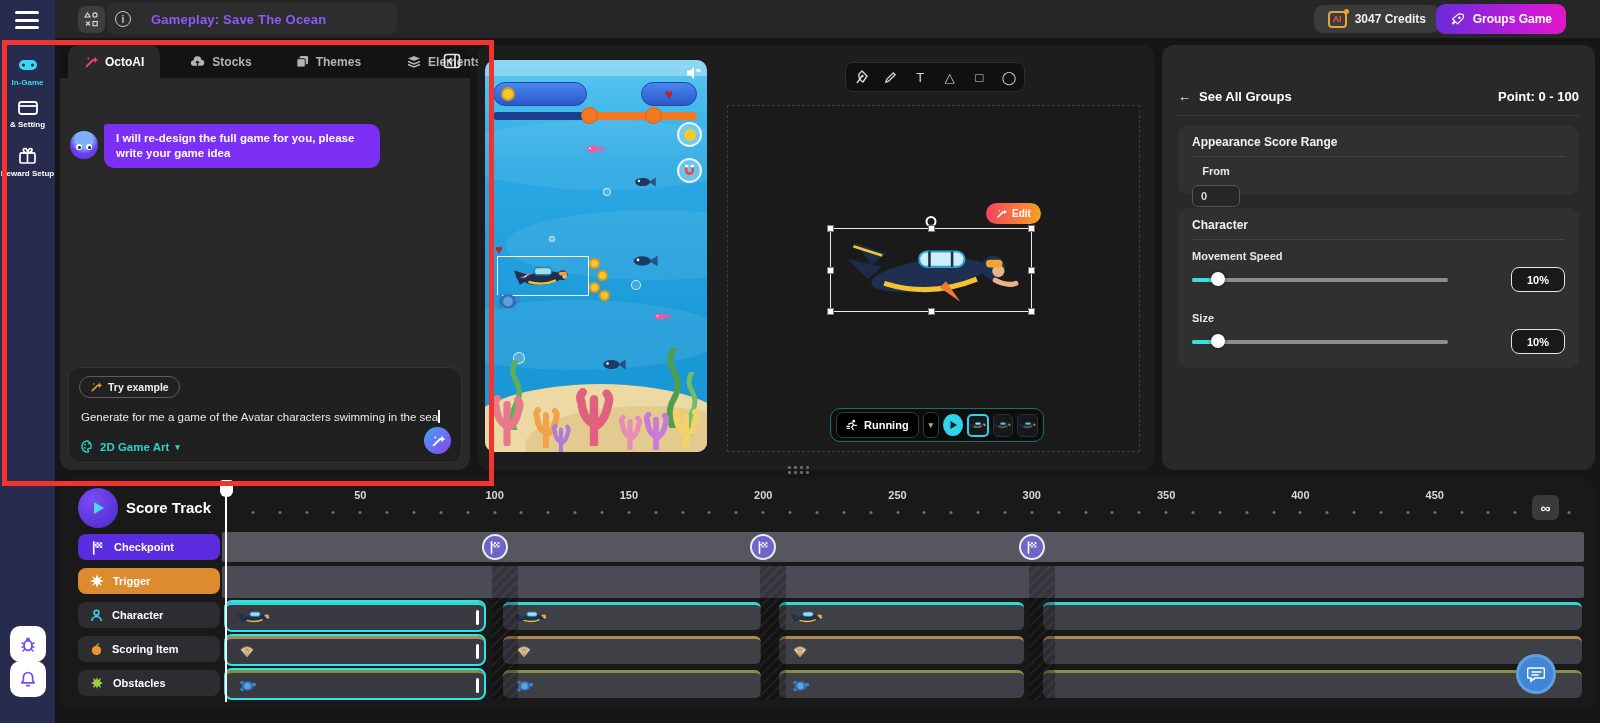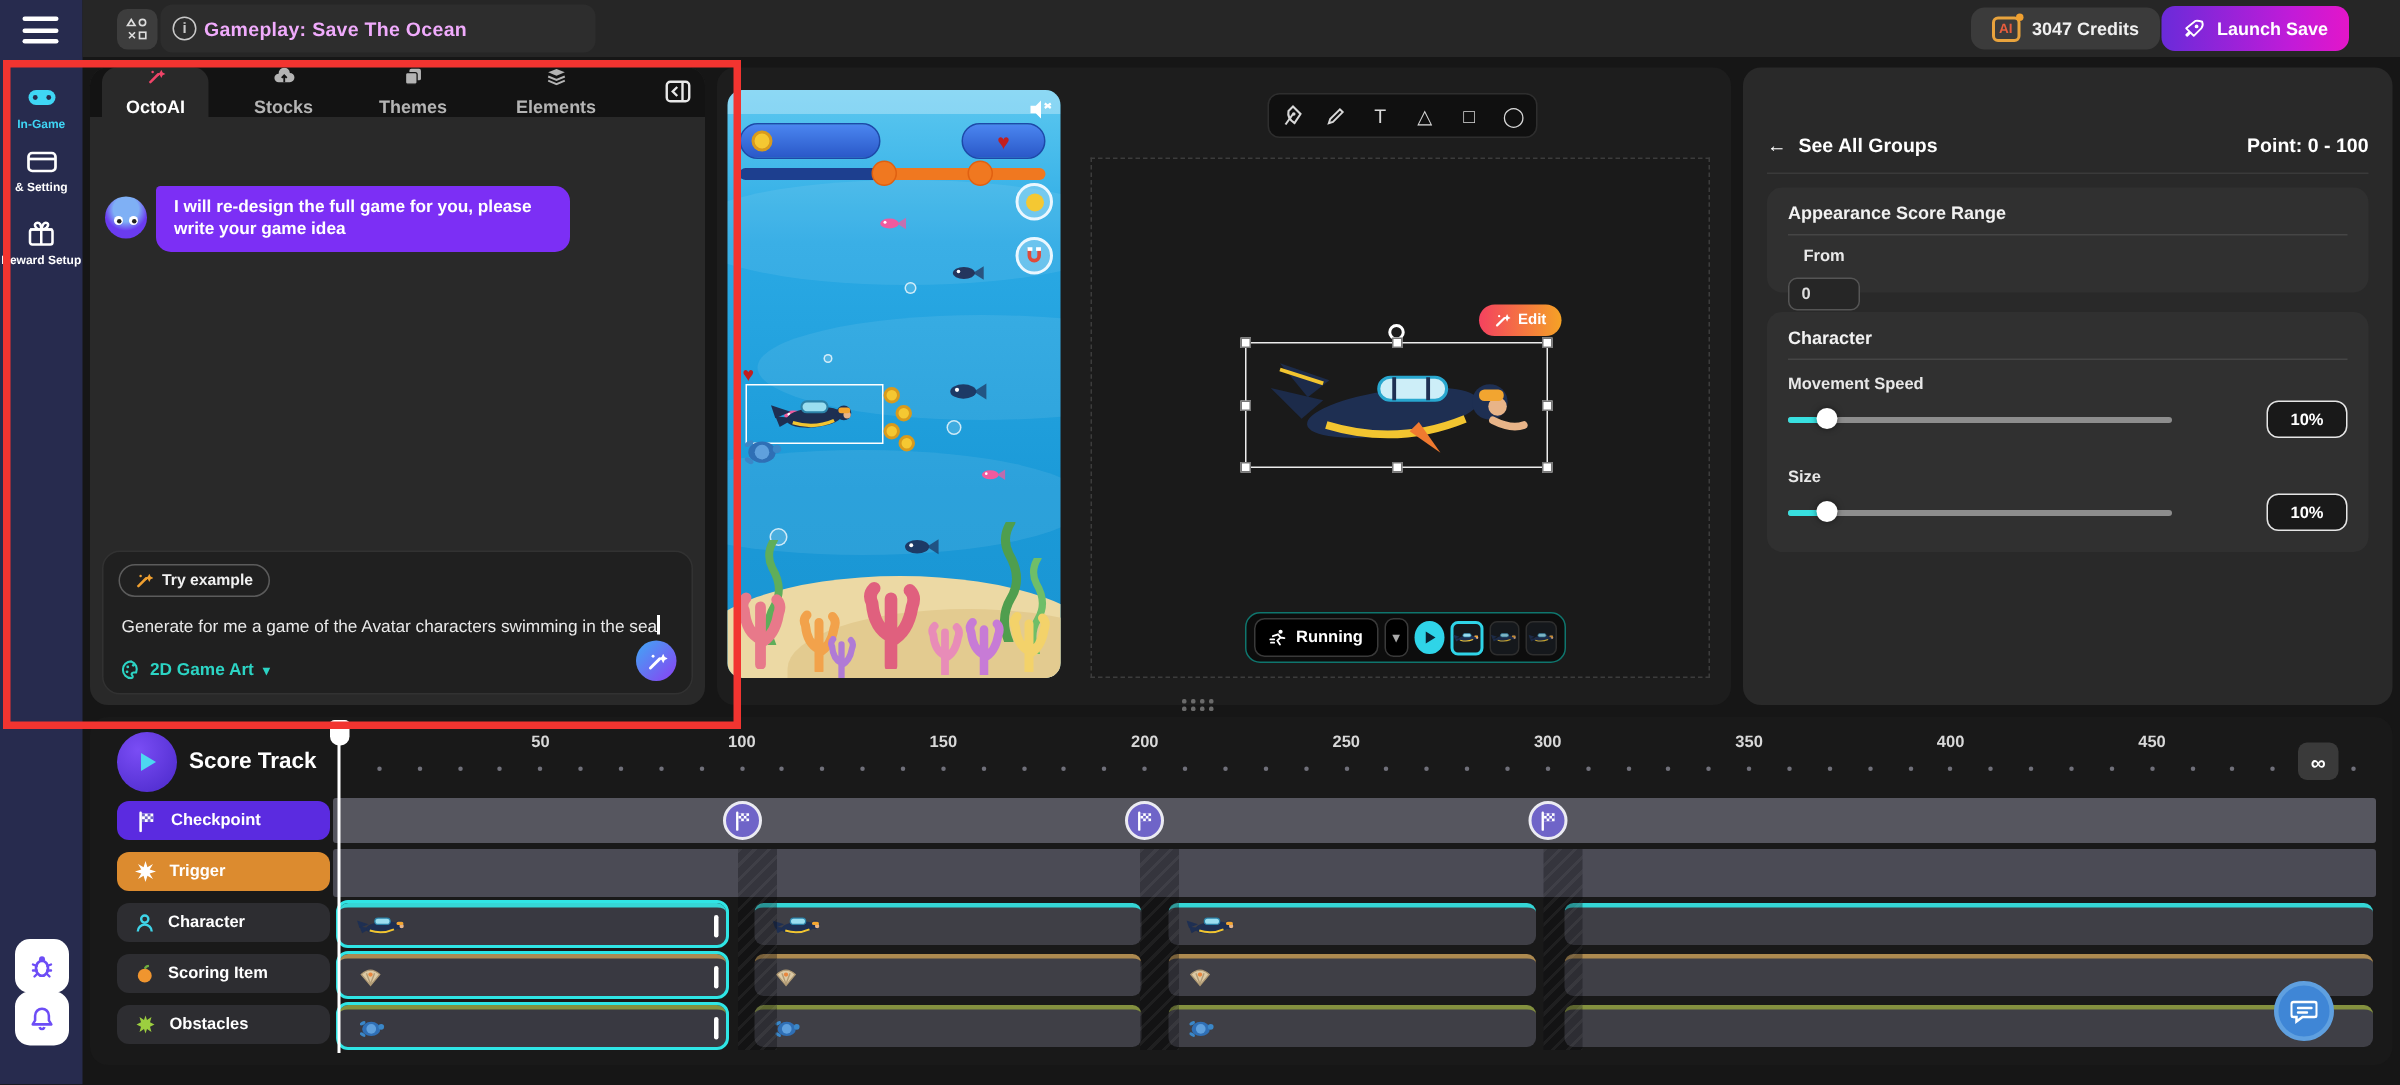--- a/index.html
+++ b/index.html
@@ -6,21 +6,21 @@
   *{margin:0;padding:0;box-sizing:border-box;font-family:"Liberation Sans",sans-serif;}
   html,body{width:1600px;height:723px;overflow:hidden;background:#161616;color:#fff;}
   body{position:relative;font-weight:700;}
   .abs{position:absolute;}
   svg{display:block;}
 
   
   #topbar{position:absolute;left:55px;top:0;width:1545px;height:38px;background:#262626;}
   .tb-gamepad{position:absolute;left:23px;top:6px;width:27px;height:27px;border-radius:7px;background:#3d3d3d;display:flex;align-items:center;justify-content:center;}
   .tb-info{position:absolute;left:60px;top:11px;width:16px;height:16px;border-radius:50%;border:1.6px solid #c9c9c9;color:#c9c9c9;font-size:10px;display:flex;align-items:center;justify-content:center;font-weight:700;}
-  .tb-title{position:absolute;left:81px;top:0;height:38px;display:flex;align-items:center;font-size:13px;color:#f0abfc;letter-spacing:.2px;}
+  .tb-title{position:absolute;left:96px;top:0;height:38px;display:flex;align-items:center;font-size:13px;color:#8b5cf6;letter-spacing:.2px;}
   .tb-title-bg{position:absolute;left:52px;top:3px;width:290px;height:32px;border-radius:8px;background:#2d2d2d;}
   .credits{position:absolute;right:160px;top:5px;height:28px;padding:0 14px;border-radius:9px;background:#3b3b3b;display:flex;align-items:center;gap:8px;font-size:12px;color:#f0f0f0;}
   .ai-badge{width:19px;height:17px;border:2px solid #e8a33d;border-radius:4px;color:#e85d3d;font-size:9px;display:flex;align-items:center;justify-content:center;position:relative;}
   .ai-badge:after{content:"";position:absolute;right:-4px;top:-4px;width:5px;height:5px;border-radius:50%;background:#f0a030;}
   .launch{position:absolute;right:34px;top:4px;height:30px;padding:0 14px;border-radius:9px;background:linear-gradient(90deg,#6a2bd9,#c21bd8 70%,#e316c9);display:flex;align-items:center;gap:8px;font-size:12px;color:#fff;cursor:pointer;}
 
   
   #sidebar{position:absolute;left:0;top:0;width:55px;height:723px;background:#272b4e;}
   .burger{position:absolute;left:15px;top:11px;width:24px;}
   .burger div{height:3px;background:#fff;border-radius:2px;margin-bottom:4.5px;}
@@ -29,21 +29,21 @@
   .snav .lbl{font-size:8px;line-height:10px;color:#fff;}
   .snav.active .lbl{color:#3fd6f5;}
   .sq-btn{position:absolute;left:10px;width:36px;height:36px;border-radius:10px;background:#fff;display:flex;align-items:center;justify-content:center;cursor:pointer;}
 
   
   #redbox{position:absolute;left:2px;top:40px;width:492px;height:446px;border:5px solid #f23430;z-index:60;pointer-events:none;}
 
   
   .panel{position:absolute;background:#292929;border-radius:12px;}
   .tabbar{position:absolute;left:0;top:0;right:0;height:33px;background:#131313;border-radius:12px 12px 0 0;display:flex;align-items:stretch;}
-  .tab{display:flex;align-items:center;gap:7px;padding:0 16px;font-size:12px;color:#b4b4b4;cursor:pointer;flex-direction:column;}
+  .tab{display:flex;align-items:center;gap:7px;padding:0 16px;font-size:12px;color:#b4b4b4;cursor:pointer;}
   .tab.active{background:#292929;border-radius:10px 10px 0 0;color:#fff;margin-left:8px;}
 
   
   #left-panel{left:60px;top:45px;width:410px;height:425px;}
   .btn-row{position:absolute;left:12px;top:44px;width:386px;height:34px;background:#1e1e1e;border-radius:10px;display:flex;align-items:center;}
   .btn-redesign{margin:2px;width:196px;height:30px;border-radius:8px;background:#7b3bf2;display:flex;align-items:center;justify-content:center;gap:7px;font-size:12px;cursor:pointer;}
   .btn-editasset{flex:1;display:flex;align-items:center;justify-content:center;gap:7px;font-size:12px;cursor:pointer;}
   .avatar{position:absolute;left:10px;top:86px;width:28px;height:28px;border-radius:50%;background:radial-gradient(circle at 50% 30%,#7fb0f5 0 35%,#6a3bf0 60%);overflow:hidden;}
   .avatar .eye{position:absolute;top:13px;width:6px;height:6px;border-radius:50%;background:#fff;}
   .avatar .eye:after{content:"";position:absolute;left:2px;top:2px;width:3px;height:3px;border-radius:50%;background:#222;}
@@ -255,21 +255,21 @@
 
   <div class="credits">
     <span class="ai-badge">AI</span>
     <span>3047 Credits</span>
   </div>
   <div class="launch">
     <svg width="15" height="15" viewBox="0 0 24 24">
         <path d="M14 3c3-.5 7 1 7 1s1.5 4-1 7l-8 8-3.5-3.5-3.5 3.5-1-1 3.5-3.5L4 11z" fill="none" stroke="#fff" stroke-width="2" stroke-linejoin="round"></path>
         <circle cx="15" cy="9" r="2" fill="#fff"></circle>
       </svg>
-    <span>Launch Save</span>
+    <span>Groups Game</span>
   </div>
 </header>
 
 <section id="left-panel" class="panel">
   <div class="tabbar">
     <div class="tab active">
       <svg width="14" height="14" viewBox="0 0 16 16" style="color:#f04468">
           <use href="#wand"></use>
         </svg>
       <span>OctoAI</span>

